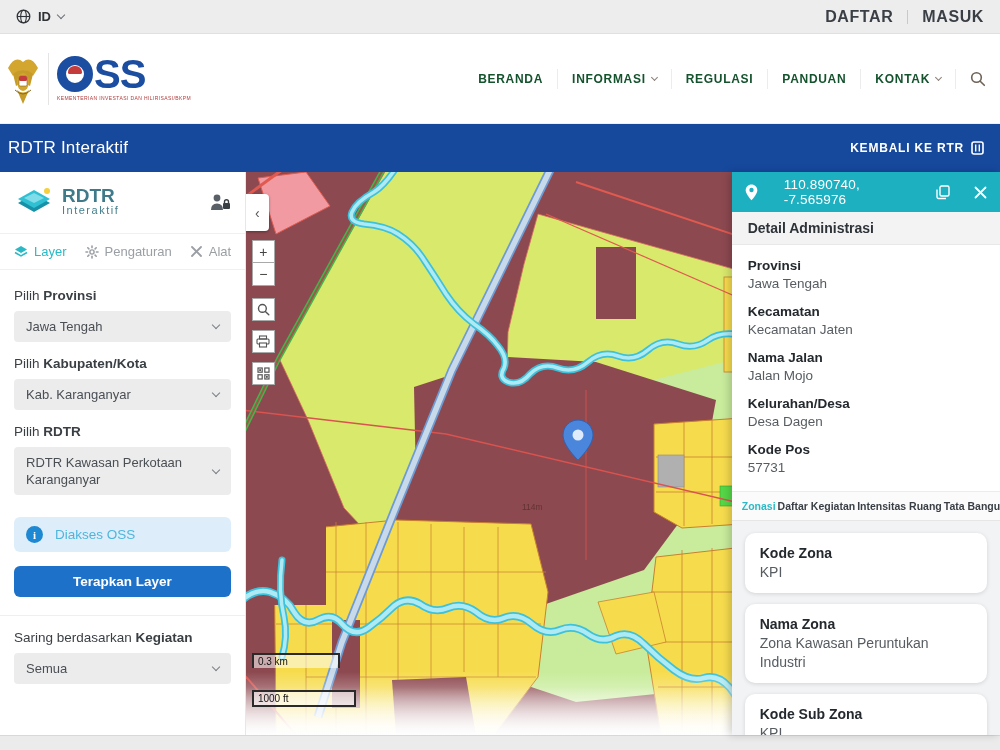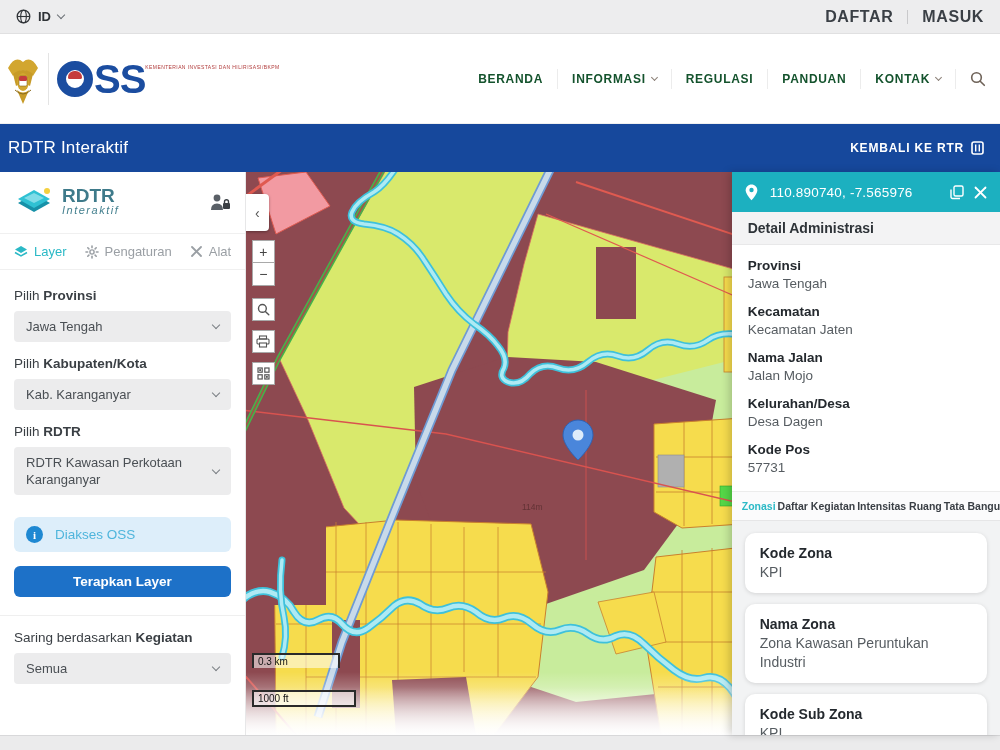--- a/index.html
+++ b/index.html
@@ -11,21 +11,21 @@
   .util-right { display:flex; align-items:center; gap:14px; }
   .util-link { font-size:16px; font-weight:700; letter-spacing:.6px; color:#3A3F45; cursor:pointer; }
   .util-divider { width:1px; height:14px; background:#C9C9CB; }
   .chev { width:6px; height:6px; border-right:1.8px solid #6A6F74; border-bottom:1.8px solid #6A6F74; transform:rotate(45deg); margin-top:-3px; display:inline-block; }
 
   
   .header { height:90px; background:#fff; display:flex; align-items:center; justify-content:space-between; padding:0 14px 0 6px; border-bottom:1px solid #F0F0F0; }
   .brand { display:flex; align-items:center; gap:8px; }
   .garuda { width:34px; height:54px; }
   .brand-sep { width:1px; height:52px; background:#E4E4E4; }
-  .oss-wrap { display:flex; flex-direction:row; }
+  .oss-wrap { display:flex; flex-direction:column; }
   .oss-row { display:flex; align-items:center; }
   .oss-ring { width:36px; height:36px; border:9px solid #1B4DA0; border-radius:50%; position:relative; }
   .oss-ring::after { content:""; position:absolute; left:2px; top:1px; width:14px; height:8px; background:#C53C3C; border-radius:8px 8px 2px 2px; }
   .oss-text { font-size:40px; font-weight:800; color:#1B4DA0; letter-spacing:-1px; line-height:36px; margin-left:1px; }
   .oss-sub { font-size:5px; color:#B03A3A; letter-spacing:.4px; margin-top:3px; white-space:nowrap; }
   .nav { display:flex; align-items:center; }
   .nav-item { display:flex; align-items:center; gap:6px; padding:0 14px; font-size:12px; font-weight:700; letter-spacing:.7px; color:#14532d; cursor:pointer; border-left:1px solid #ECECEC; height:20px;text-align:center; }
   .nav-item:first-child { border-left:none; }
   .nav-item .chev { border-color:#8A7F76; width:5px; height:5px; }
   .nav-search { padding:0 0 0 14px; border-left:1px solid #ECECEC; height:20px; display:flex; align-items:center; cursor:pointer; }
@@ -36,21 +36,21 @@
   .pagebar-back { display:flex; align-items:center; gap:7px; color:#fff; font-size:12px; font-weight:800; letter-spacing:.8px; cursor:pointer; }
 
   
   .content { display:flex; height:563px; }
 
   
   .sidebar { width:252px; background:#fff; border-right:1px solid #E7E7E8; display:flex; flex-direction:column; overflow:hidden; }
   .sb-logo { display:flex; align-items:center; justify-content:space-between; padding:13px 14px 10px 14px; }
   .sb-logo-left { display:flex; align-items:center; gap:8px; }
   .sb-logo-title { font-size:19px; font-weight:800; color:#3E7A8A; line-height:16px; }
-  .sb-logo-sub { font-size:11px; color:#44808F; letter-spacing:1.5px;font-style:italic; }
+  .sb-logo-sub { font-size:11px; color:#44808F; letter-spacing:1.5px; }
   .sb-tabs { display:flex; align-items:center; gap:18px; padding:10px 14px; border-top:1px solid #F0F0F0; border-bottom:1px solid #F0F0F0; margin-top:4px; }
   .sb-tab { display:flex; align-items:center; gap:6px; font-size:13px; color:#9A9FA4; cursor:pointer; }
   .sb-tab.active { color:#2BB9C6; }
   .sb-body { padding:4px 14px 0 14px; }
   .sb-label { font-size:13.5px; color:#3A3F44; margin:14px 0 8px 0; }
   .sb-label b { font-weight:700; }
   .select { background:#ECECED; border-radius:4px; padding:7px 12px; font-size:13px; color:#4A4F54; display:flex; align-items:center; justify-content:space-between; cursor:pointer; min-height:30px; }
   .select .chev { border-color:#7A7F84; flex:none; margin-left:8px; }
   .select .sel-text { line-height:17px; }
   .info-banner { margin-top:22px; background:#DDEEFA; border-radius:6px; display:flex; align-items:center; gap:12px; padding:9px 12px; cursor:pointer; }
@@ -68,21 +68,21 @@
   .tool-btn + .tool-btn { border-top:none; }
   .tool-gap { height:12px; }
   .scalebar { position:absolute; left:6px; bottom:28px; z-index:5; font-size:10px; color:#111; }
   .scale-row { background:rgba(255,255,255,.55); border:2px solid #2A2A2A; padding:0 4px; line-height:13px;margin-top:22px; }
   .scale-row.km { width:88px; border-bottom:none; }
   .scale-row.ft { width:104px; }
   .map-fade { position:absolute; left:0; right:0; bottom:0; height:48px; background:linear-gradient(to bottom, rgba(255,255,255,0), rgba(255,255,255,.92)); z-index:4; pointer-events:none; }
 
   
   .panel { width:275px; background:#fff; box-shadow:-3px 0 8px rgba(0,0,0,.18); display:flex; flex-direction:column; overflow:hidden; z-index:6; }
-  .panel-head { height:40px; background:#1CB0C0; display:flex; align-items:center; padding:0 13px; gap:10px; flex:none; }
+  .panel-head { height:40px; background:#1CB0C0; display:flex; align-items:center; padding:0 13px; gap:24px; flex:none; }
   .panel-coords { color:#fff; font-size:13.5px; letter-spacing:.2px; flex:1; margin-left:2px; }
   .panel-coords-row { display:flex; align-items:center; gap:10px; flex:1; }
   .panel-section { background:#F3F3F4; border-bottom:1px solid #E8E8E9; padding:8px 16px; font-size:14px; font-weight:700; color:#2E3338; flex:none; }
   .fields { padding:12px 16px 4px 16px; flex:none; }
   .field { margin-bottom:10px; }
   .field-label { font-size:13.5px; font-weight:700; color:#24292E; line-height:18px; }
   .field-value { font-size:13.5px; color:#565C61; line-height:18px; }
   .panel-tabs { display:flex; align-items:center; gap:2px; padding:8px 10px; border-top:1px solid #ECECEC; border-bottom:1px solid #E6E6E7; background:#FBFBFC; flex:none; }
   .panel-tab { font-size:10.5px; font-weight:700; color:#3A3F45; cursor:pointer; white-space:nowrap; }
   .panel-tab.active { color:#2BB9C6; }

